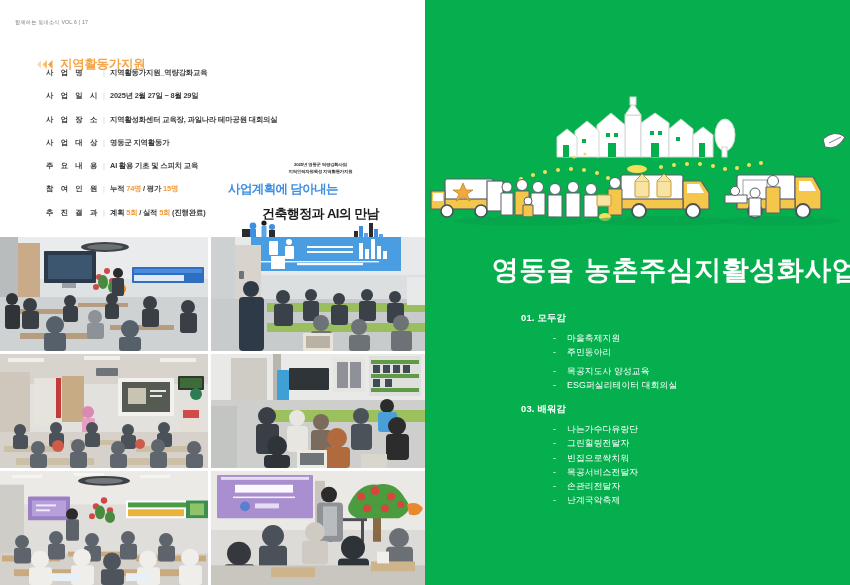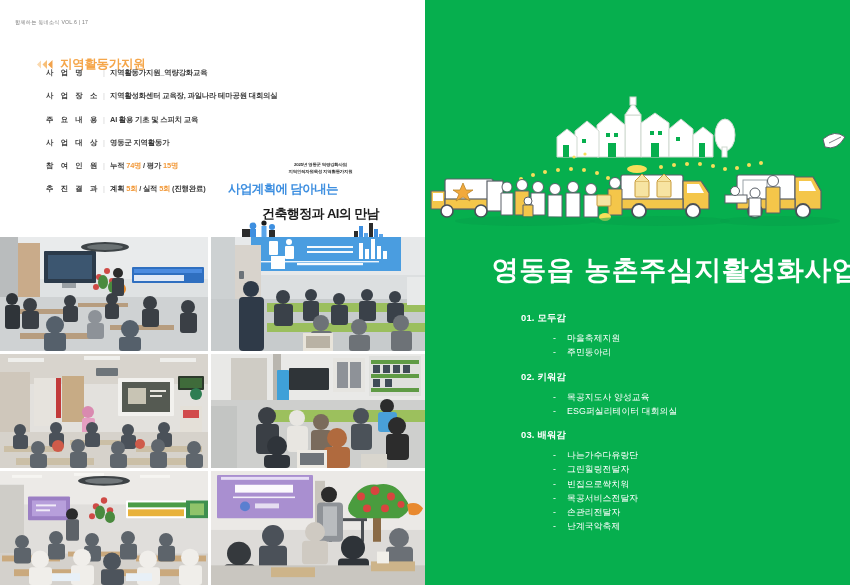--- a/index.html
+++ b/index.html
@@ -129,33 +129,38 @@
       <span class="sec-title">지역활동가지원</span>
     </div>
 
     <div class="info-table">
       <div class="info-row">
         <span class="info-label">사 업 명</span>
         <span class="info-sep">|</span>
         <span class="info-value">지역활동가지원_역량강화교육</span>
       </div>
       <div class="info-row">
+        <span class="info-label">사 업 일 시</span>
+        <span class="info-sep">|</span>
+        <span class="info-value">2025년 2월 27일 ~ 8월 29일</span>
+      </div>
+      <div class="info-row">
         <span class="info-label">사 업 장 소</span>
         <span class="info-sep">|</span>
         <span class="info-value">지역활성화센터 교육장, 과일나라 테마공원 대회의실</span>
+      </div>
+      <div class="info-row">
+        <span class="info-label">사 업 대 상</span>
+        <span class="info-sep">|</span>
+        <span class="info-value">영동군 지역활동가</span>
       </div>
       <div class="info-row">
         <span class="info-label">주 요 내 용</span>
         <span class="info-sep">|</span>
         <span class="info-value">AI 활용 기초 및 스피치 교육</span>
-      </div>
-      <div class="info-row">
-        <span class="info-label">사 업 대 상</span>
-        <span class="info-sep">|</span>
-        <span class="info-value">영동군 지역활동가</span>
       </div>
 
       <div class="info-row">
         <span class="info-label">참 여 인 원</span>
         <span class="info-sep">|</span>
         <span class="info-value"><span>누적 </span><span class="hl">74명</span><span> / 평가 </span><span class="hl">15명</span></span>
       </div>
 
       <div class="info-row">
         <span class="info-label">추 진 결 과</span>
@@ -702,21 +707,20 @@
           <span class="prog-dash">-</span>
           <span>마을축제지원</span>
         </div>
         <div class="prog-item">
           <span class="prog-dash">-</span>
           <span>주민동아리</span>
         </div>
       </div>
 
       <div class="prog-group">
-        <div class="prog-head">02. 키워감</div>
         <div class="prog-item">
           <span class="prog-dash">-</span>
           <span>목공지도사 양성교육</span>
         </div>
         <div class="prog-item">
           <span class="prog-dash">-</span>
           <span>ESG퍼실리테이터 대회의실</span>
         </div>
       </div>
 

